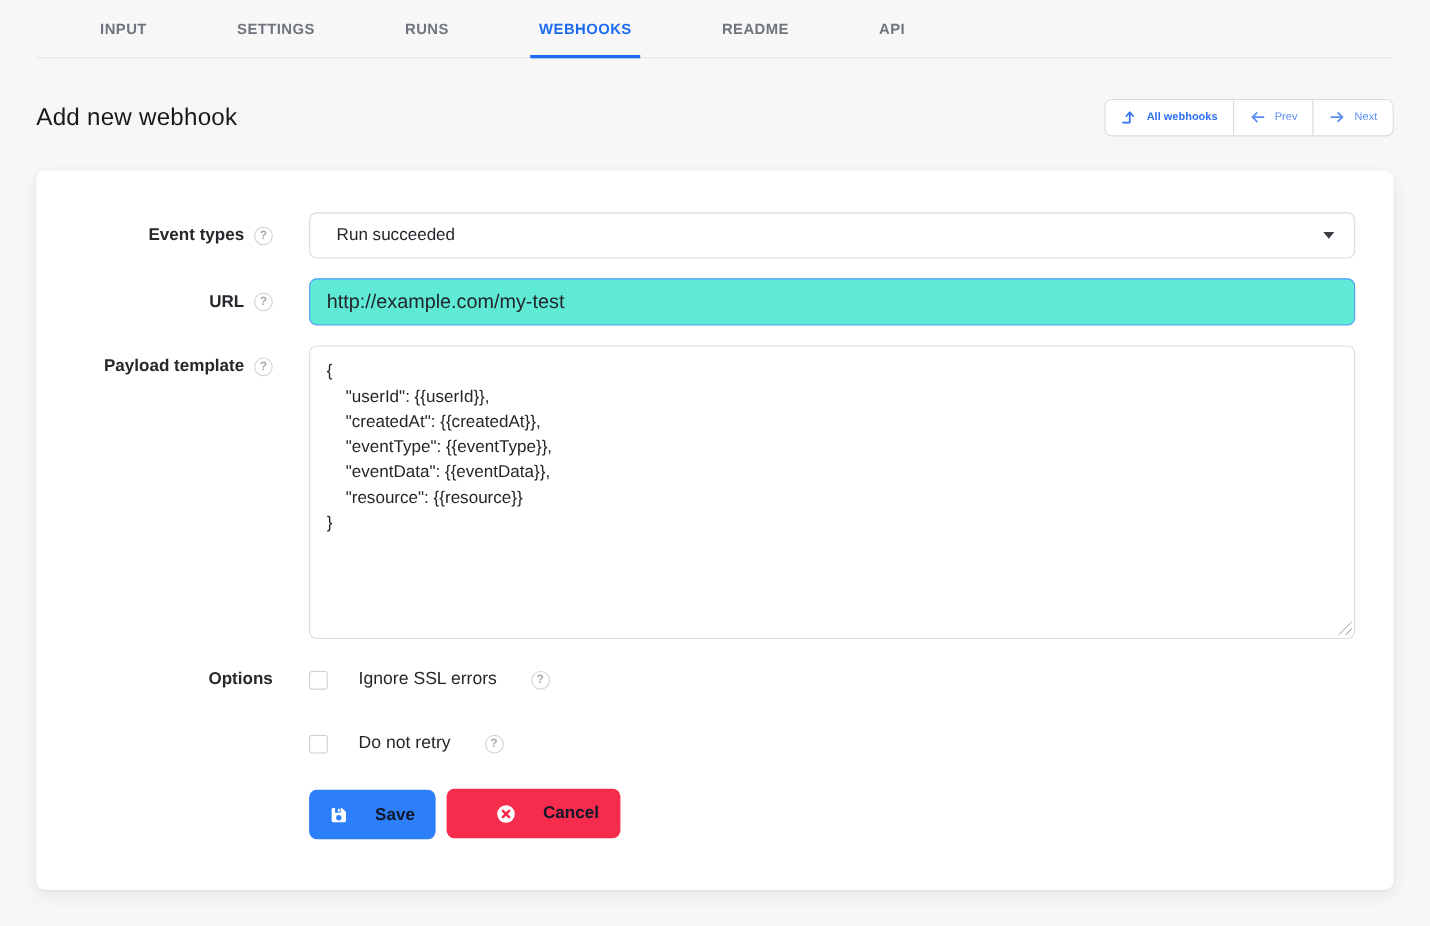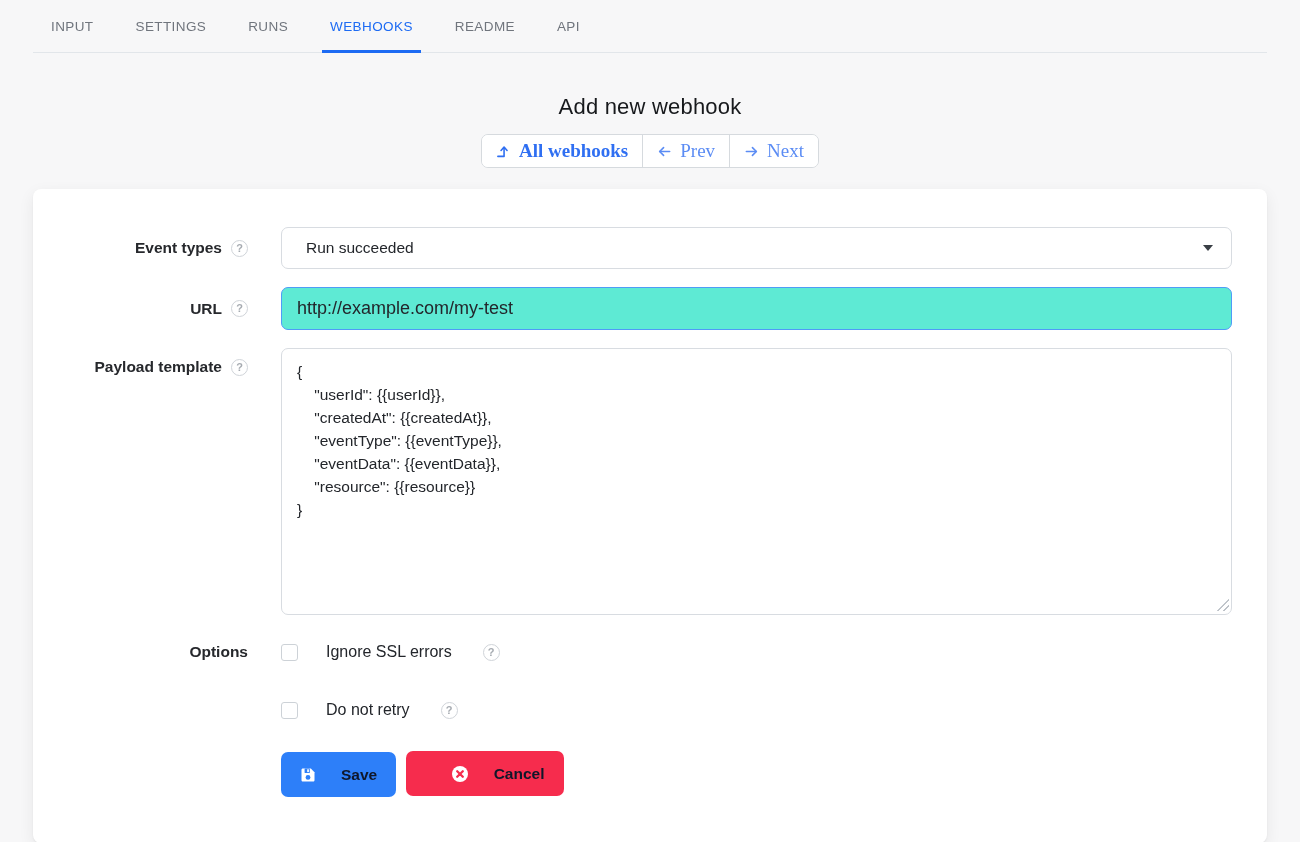--- a/index.html
+++ b/index.html
@@ -18,59 +18,60 @@
     height: 53px;
     display: flex;
     align-items: stretch;
     gap: 26px;
     padding-left: 10px;
     border-bottom: 1px solid #e2e6ea;
   }
   .tab {
     display: flex; align-items: center;
     padding: 0 8px;
-    font-size: 13.5px; font-weight: 400;
+    font-size: 13.5px; font-weight: 700;
     letter-spacing: .4px;
     color: #70757d;
     position: relative;
     cursor: pointer;
+    margin-left: 40px;
   }
   .tab.active { color: #1d6bf3; }
   .tab.active::after {
     content: ""; position: absolute; left: 0; right: 0; bottom: -1px;
     height: 3px; background: #1d6bf3;
   }
 
   
   .header {
     margin: 0 33px;
     padding-top: 26px;
-    display: flex; justify-content: space-between; align-items: center; flex-direction: column;
+    display: flex; justify-content: space-between; align-items: center;
   }
   .page-title {
     font-size: 22px; font-weight: 500; color: #17191c;
     letter-spacing: .2px;
   }
   .btn-group {
     display: flex;
     background: #fff;
     border: 1px solid #d6dade;
     border-radius: 7px;
     overflow: hidden;
     height: 34px;
   }
   .btn-group .gbtn {
     display: flex; align-items: center; gap: 8px;
     padding: 0 14px;
-    font-size: 19px;
+    font-size: 10px;
     color: #5b8cf4;
     background: #fff;
     border: none; border-left: 1px solid #d6dade;
     cursor: pointer;
-    font-family: Liberation Serif, serif;
+    font-family: Liberation Sans, sans-serif;
   }
   .btn-group .gbtn:first-child { border-left: none; }
   .btn-group .gbtn.primary { font-weight: 700; color: #2f6ff2; }
 
   
   .card {
     margin: 21px 33px 0;
     background: #fff;
     border-radius: 8px;
     box-shadow: 0 1px 2px rgba(0,0,0,.05), 0 5px 16px rgba(0,0,0,.07);

